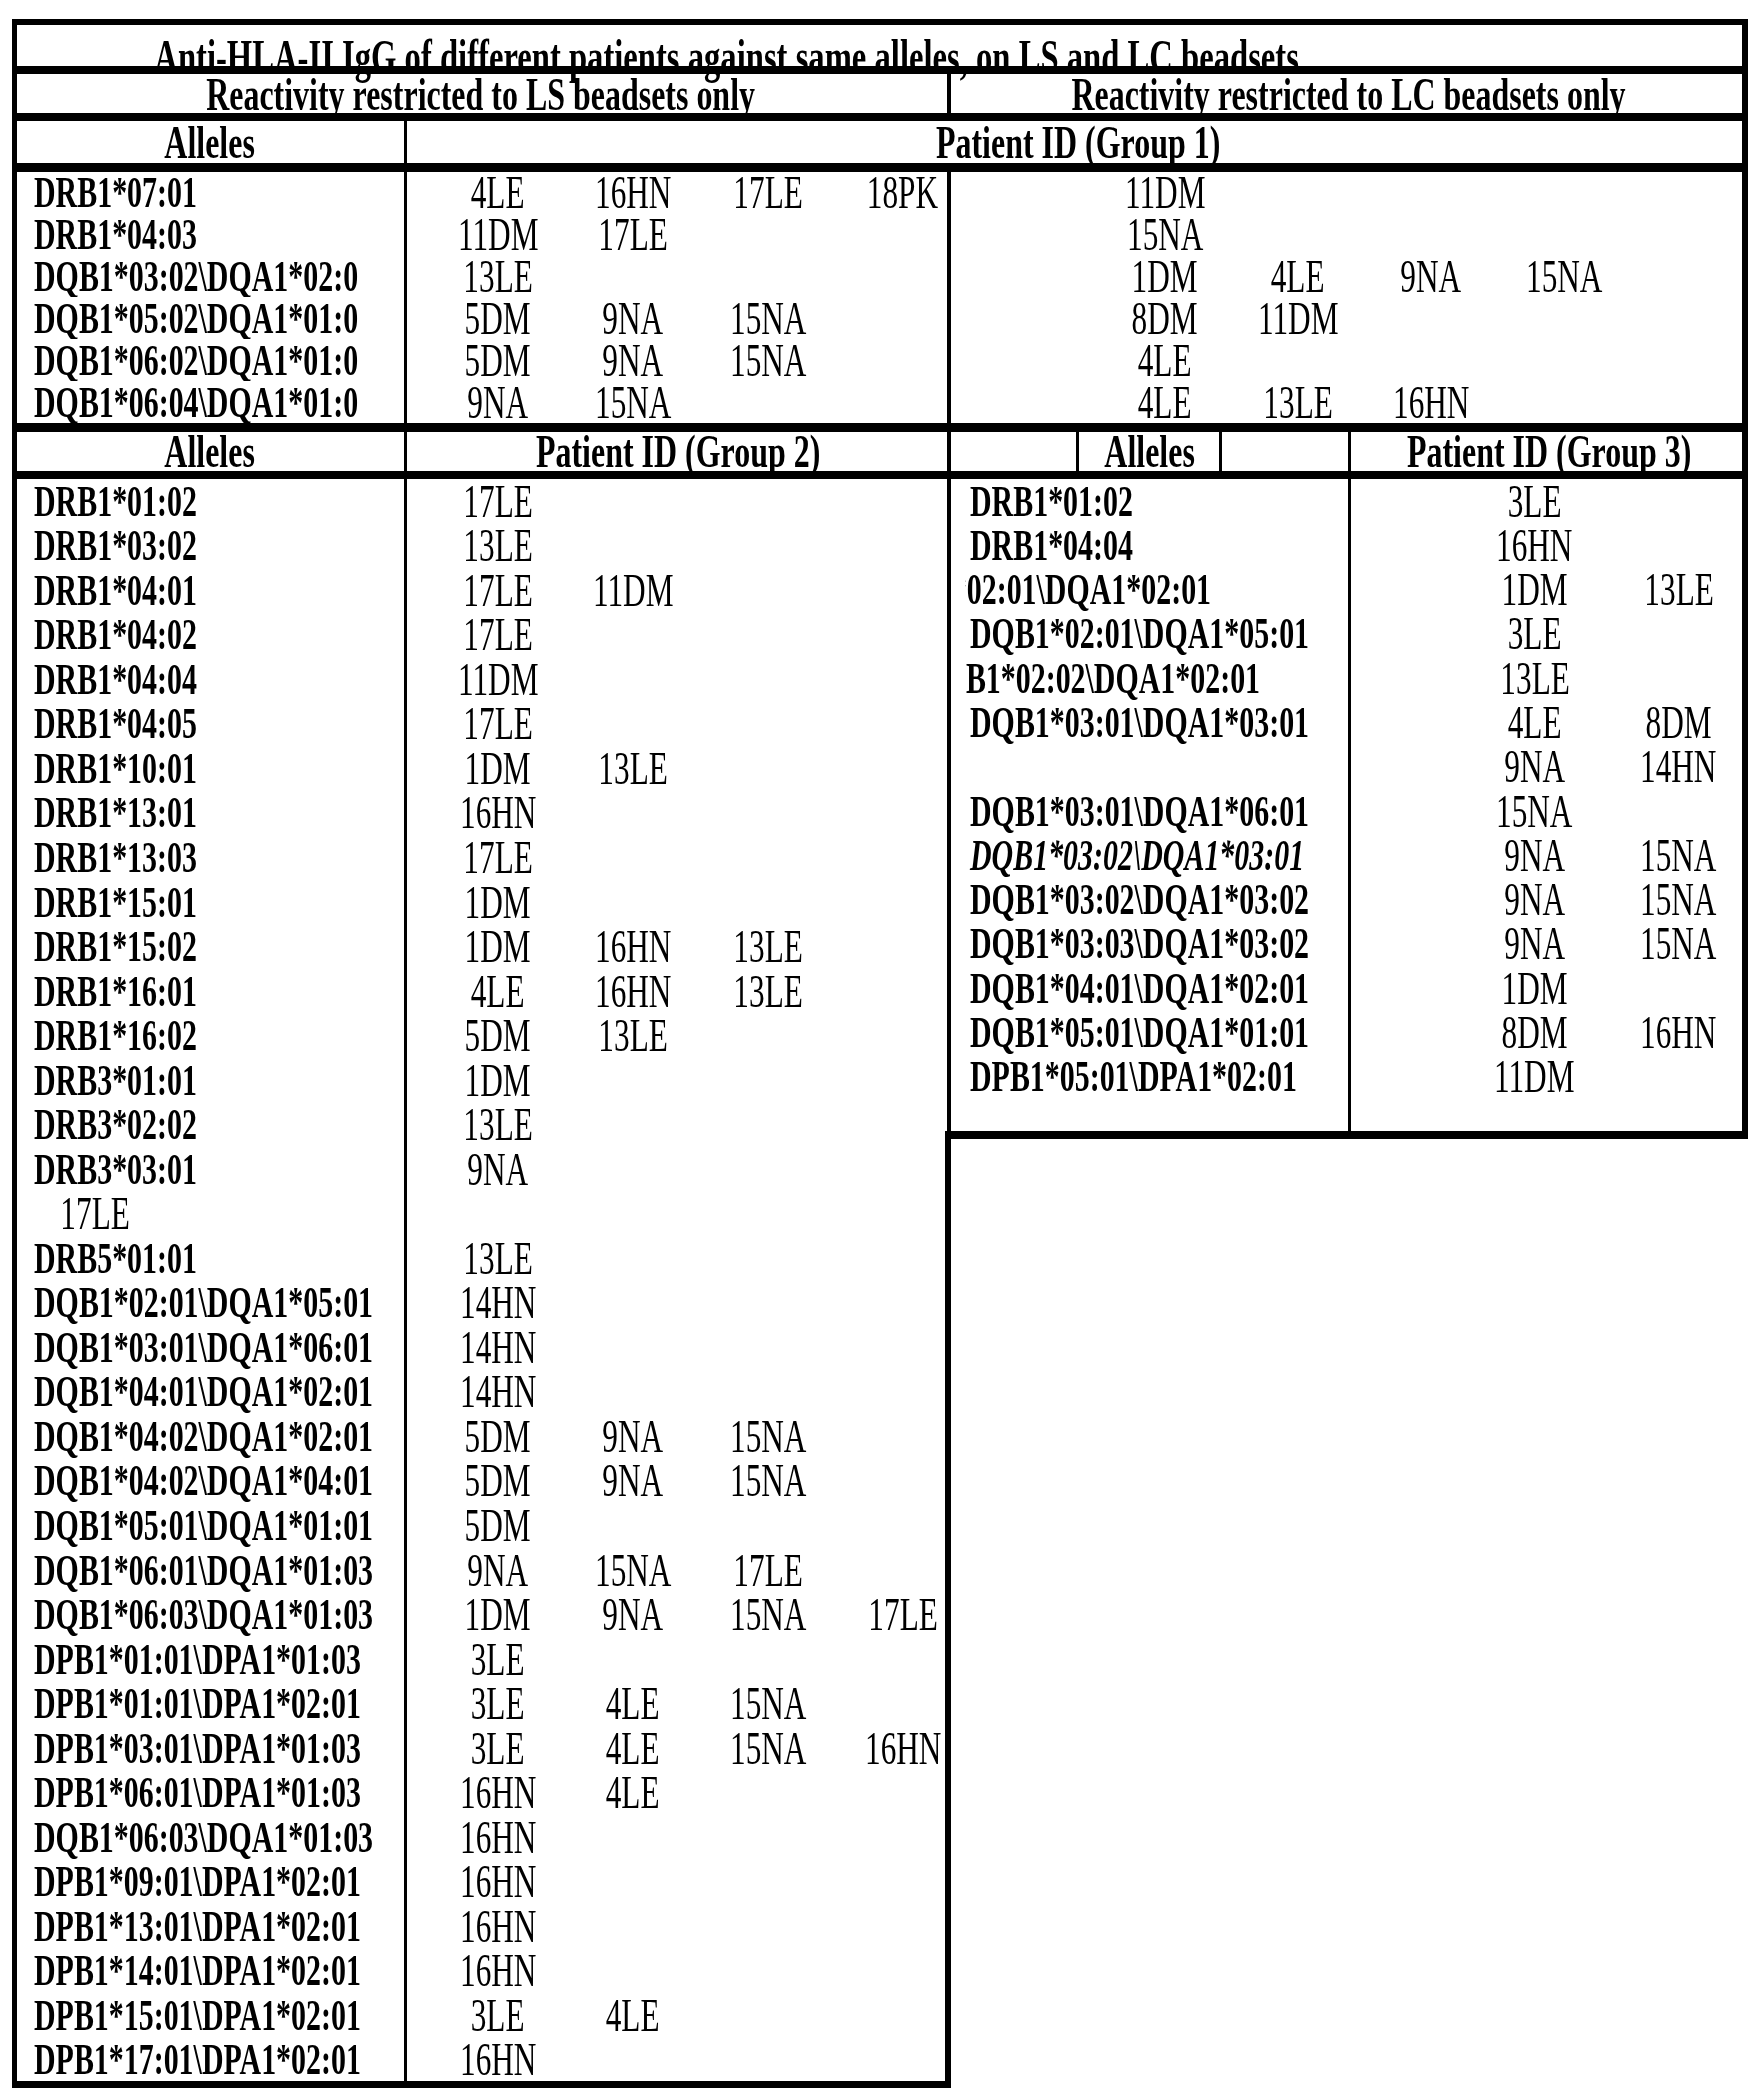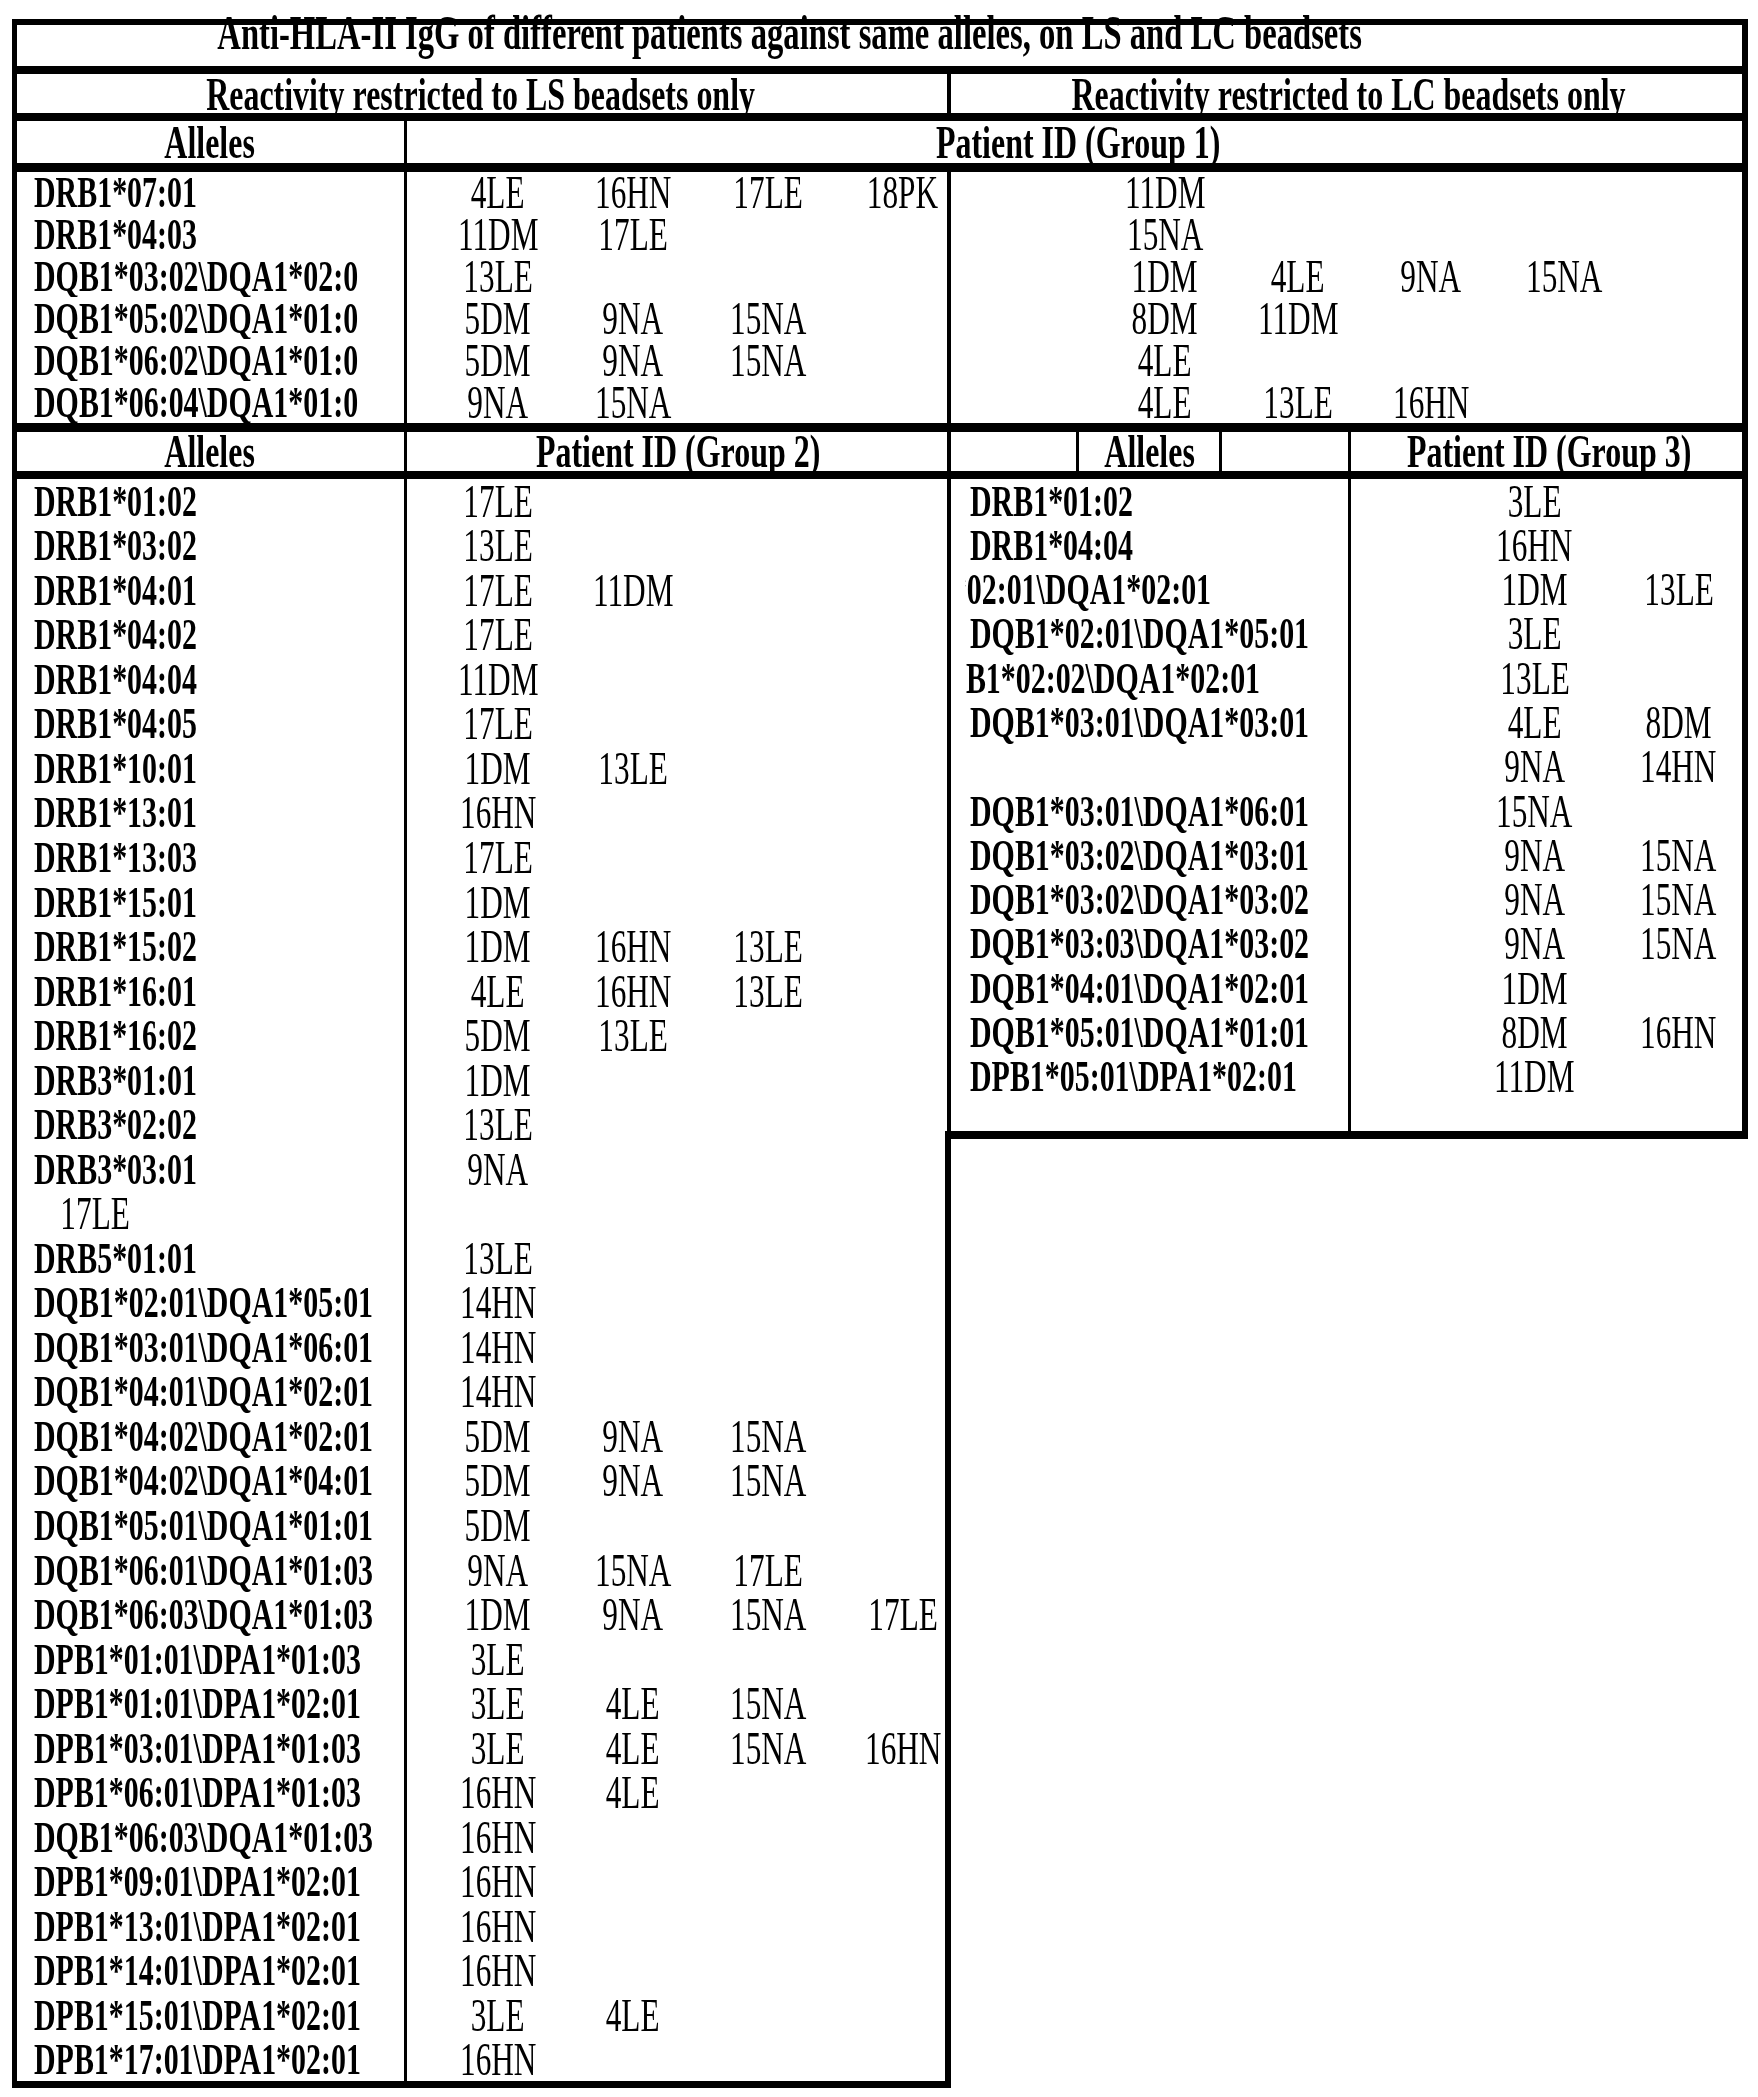--- a/index.html
+++ b/index.html
@@ -32,21 +32,21 @@
   .slots-lc{padding-left:127px;}
   .slots-lc .pid{width:133px;flex:0 0 133px;}
   .slots-g3{padding-left:92px;}
   .slots-g3 .pid{width:144px;flex:0 0 144px;}
 </style>
 </head>
 <body>
 
 <div class="canvas">
 
-  <div class="abs cellflex" style="left:11.8px;top:12px;width:1556px;height:41px;">
+  <div class="abs cellflex" style="left:11.8px;top:36px;width:1556px;height:41px;justify-content:flex-end;">
     <span class="title-t cond c-mid">Anti-HLA-II IgG of different patients against same alleles, on LS and LC beadsets</span>
   </div>
 
   <div class="abs cellflex" style="left:11.8px;top:74px;width:937px;height:40px;">
     <span class="hdr cond c-mid">Reactivity restricted to LS beadsets only</span>
   </div>
   <div class="abs cellflex" style="left:949px;top:74px;width:799px;height:40px;">
     <span class="hdr cond c-mid">Reactivity restricted to LC beadsets only</span>
   </div>
 
@@ -784,21 +784,21 @@
         <span class="allele cond c-left">DQB1*03:01\DQA1*06:01</span>
       </div>
       <div class="cell plist w844 slots-g3">
 
       <span class="pid">
             <span class="pid-t cond c-mid">15NA</span>
           </span>
         </div>
     </div>
       <div class="row">
-      <div class="cell ac w851" style="padding-left:4.7px;">
+      <div class="cell ac w851" style="padding-left:4.7px;font-style:italic;">
         <span class="allele cond c-left">DQB1*03:02\DQA1*03:01</span>
       </div>
       <div class="cell plist w844 slots-g3">
 
       <span class="pid">
             <span class="pid-t cond c-mid">9NA</span>
           </span>
           <span class="pid">
             <span class="pid-t cond c-mid">15NA</span>
           </span>

